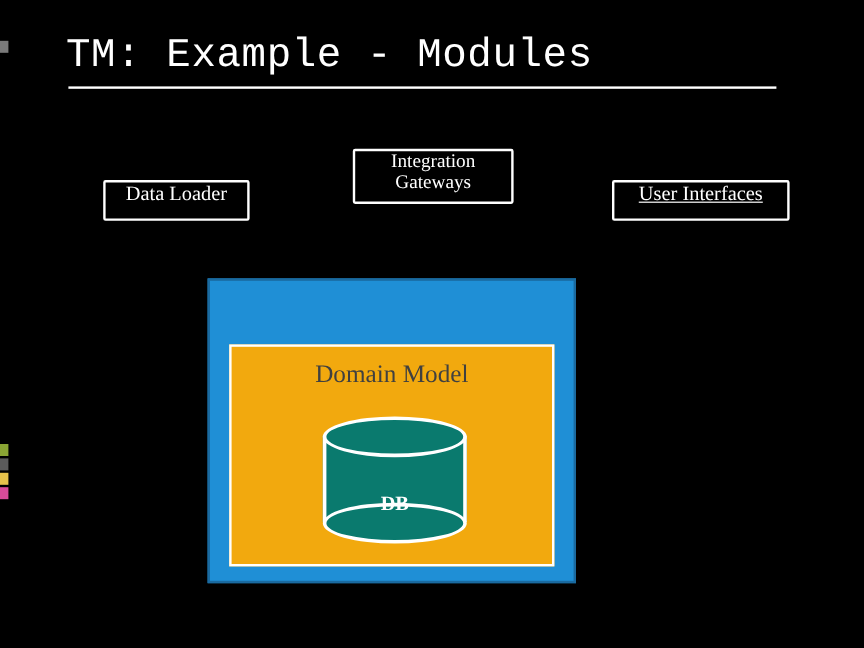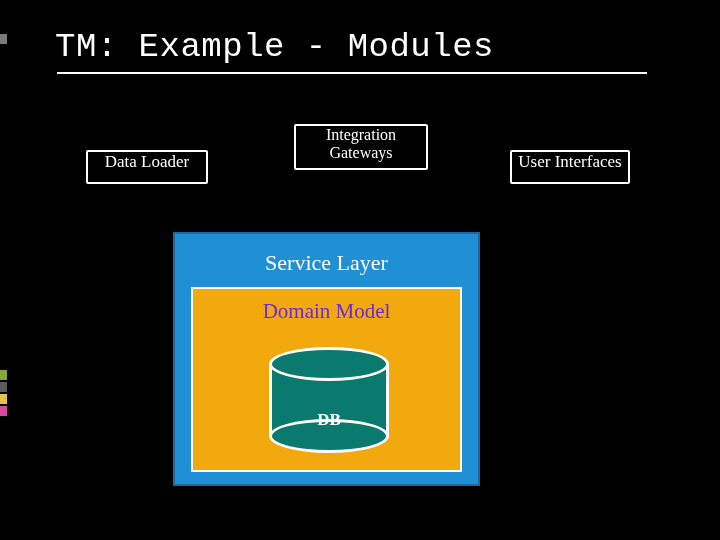--- a/index.html
+++ b/index.html
@@ -37,21 +37,21 @@
     align-items: flex-start;
     justify-content: center;
     text-align: center;
     font-family: "Comic Sans MS", "Segoe Script", cursive;
     font-size: 17px;
     line-height: 1.15;
     border-radius: 2px;
   }
   .box.data-loader { left: 86px; top: 150px; width: 122px; height: 34px; }
   .box.integration-gateways { left: 294px; top: 124px; width: 134px; height: 46px; font-size: 16px; }
-  .box.user-interfaces { left: 510px; top: 150px; width: 120px; height: 34px; }
+  .box.user-interfaces { left: 510px; top: 150px; width: 148px; height: 34px; text-decoration: underline; }
 
   .service-layer {
     position: absolute;
     left: 173px;
     top: 232px;
     width: 307px;
     height: 254px;
     background: #1f8fd6;
     border: 2px solid #1a6aa0;
   }
@@ -71,21 +71,21 @@
     right: 16px;
     bottom: 12px;
     background: #f2a90e;
     border: 2px solid #fff;
   }
   .domain-model-label {
     position: absolute;
     left: 50%;
     transform: translateX(-50%);
     top: 10px;
-    color: #6d28d9;
+    color: #404040;
     font-family: "Comic Sans MS", cursive;
     font-size: 21px;
   }
 
   .db-cylinder {
     position: absolute;
     left: 76px;
     top: 58px;
     width: 120px;
     height: 106px;
@@ -171,21 +171,20 @@
 <div class="box integration-gateways">
   <span style="white-space: pre-line;">Integration
 Gateways</span>
 </div>
 
 <div class="box user-interfaces">
   <span>User Interfaces</span>
 </div>
 
 <div class="service-layer">
-  <div class="service-layer-label">Service Layer</div>
 
   <div class="domain-model">
     <div class="domain-model-label">Domain Model</div>
 
     <div class="db-cylinder">
       <div class="db-body"></div>
       <div class="db-bottom"></div>
       <div class="db-top"></div>
       <div class="db-label">DB</div>
     </div>

